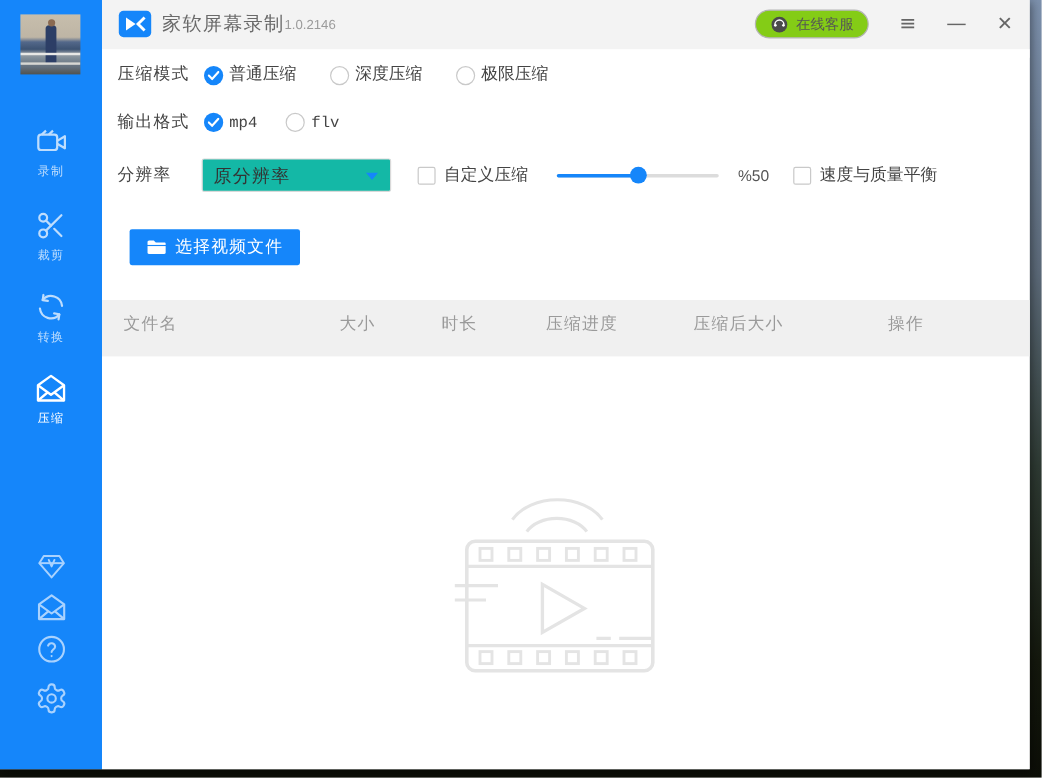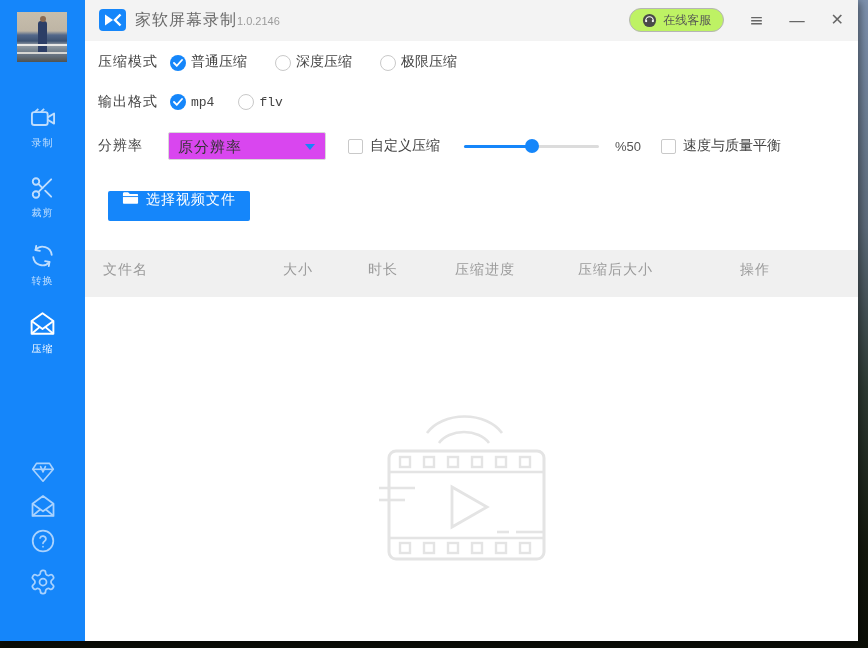--- a/index.html
+++ b/index.html
@@ -23,47 +23,47 @@
 
   .side-foot { position:absolute; left:0; width:85px; text-align:center; opacity:.8; cursor:pointer; }
   .side-foot svg { display:block; margin:0 auto; }
 
   
   .titlebar { position:absolute; left:85px; top:0; width:773px; height:48px; background:#f3f3f3; border-bottom:1px solid #e3e3e3; }
   .logo { position:absolute; left:14px; top:9px; width:27px; height:22px; background:#1586fa; border-radius:4px; }
   .app-title { position:absolute; left:50px; top:10px; font-size:16px; color:#6a6a6a; letter-spacing:1px; }
   .app-version { position:absolute; left:152px; top:15px; font-size:11px; color:#9b9b9b; }
   .tb-right { position:absolute; right:14px; top:0; height:40px; display:flex; align-items:center; gap:25px; }
-  .service-btn { display:flex; align-items:center; gap:6px; height:24px; padding:0 12px; border:1px solid #b5b5b5; border-radius:13px; background:#bef264; font-size:12px; color:#555; cursor:pointer; }
+  .service-btn { display:flex; align-items:center; gap:6px; height:24px; padding:0 12px; border:1px solid #b5b5b5; border-radius:13px; background:#84cc16; font-size:12px; color:#555; cursor:pointer; }
   .win-ctl { font-size:17px; color:#666; cursor:pointer; line-height:1; font-family:"DejaVu Sans",sans-serif; }
   .win-ctl.close { font-size:16px; }
 
   
   .main { position:absolute; left:85px; top:41px; width:773px; height:600px; background:#fff; }
   .form-row { position:absolute; left:13px; display:flex; align-items:center; }
   .form-label { font-size:14px; color:#444; width:60px; letter-spacing:1px; }
   .radio-item { display:flex; align-items:flex-end; gap:5px; cursor:pointer; }
   .radio-off { width:16px; height:16px; border-radius:50%; border:1px solid #c9c9c9; background:#fff; }
   .radio-on  { width:16px; height:16px; border-radius:50%; background:#1586fa; display:flex; align-items:center; justify-content:center; }
   .radio-text { font-size:14px; color:#444; }
   .mono { font-family:Liberation Mono, monospace; font-size:13px; }
   .checkbox { width:15px; height:15px; border:1px solid #c9c9c9; border-radius:2px; background:#fff; cursor:pointer; }
   .check-label { font-size:14px; color:#444; margin-left:7px; }
 
-  .select-box { position:relative; width:158px; height:28px; border:1px solid #d9d9d9; border-radius:2px; background:#d946ef; cursor:pointer; }
+  .select-box { position:relative; width:158px; height:28px; border:1px solid #d9d9d9; border-radius:2px; background:#14b8a6; cursor:pointer; }
   .select-value { position:absolute; left:9px; top:5px; font-size:15px; color:#333; letter-spacing:1px; }
   .select-caret { position:absolute; right:10px; top:11px; width:0; height:0; border-left:5px solid transparent; border-right:5px solid transparent; border-top:6px solid #1586fa; }
 
   .slider { position:relative; width:135px; height:16px; cursor:pointer; }
   .slider .track { position:absolute; left:0; top:7px; width:100%; height:3px; background:#dcdcdc; border-radius:2px; }
   .slider .fill { position:absolute; left:0; top:7px; width:50%; height:3px; background:#1586fa; border-radius:2px; }
   .slider .thumb { position:absolute; left:50%; top:1px; width:14px; height:14px; margin-left:-7px; border-radius:50%; background:#1586fa; }
   .slider-value { font-size:13px; color:#555; }
 
-  .select-file-btn { position:absolute; left:23px; top:150px; height:30px; padding:0 14px; display:flex; gap:7px; background:#1586fa; border:none; border-radius:2px; color:#fff; font-size:14px; letter-spacing:1px; cursor:pointer; }
+  .select-file-btn { position:absolute; left:23px; top:150px; height:30px; padding:0 14px; display:flex; align-items:center; gap:7px; background:#1586fa; border:none; border-radius:2px; color:#fff; font-size:14px; letter-spacing:1px; cursor:pointer; }
 
   .table-header { position:absolute; left:0; top:209px; width:773px; height:47px; background:#f0f0f0; }
   .table-header span { position:absolute; top:11px; font-size:14px; color:#9a9a9a; letter-spacing:1px; }
   .th-0 { left:18px; }  .th-1 { left:198px; } .th-2 { left:283px; }
   .th-3 { left:370px; } .th-4 { left:493px; } .th-5 { left:655px; }
 
   .watermark { position:absolute; left:282px; top:350px; }
 </style>
 </head>
 <body>

